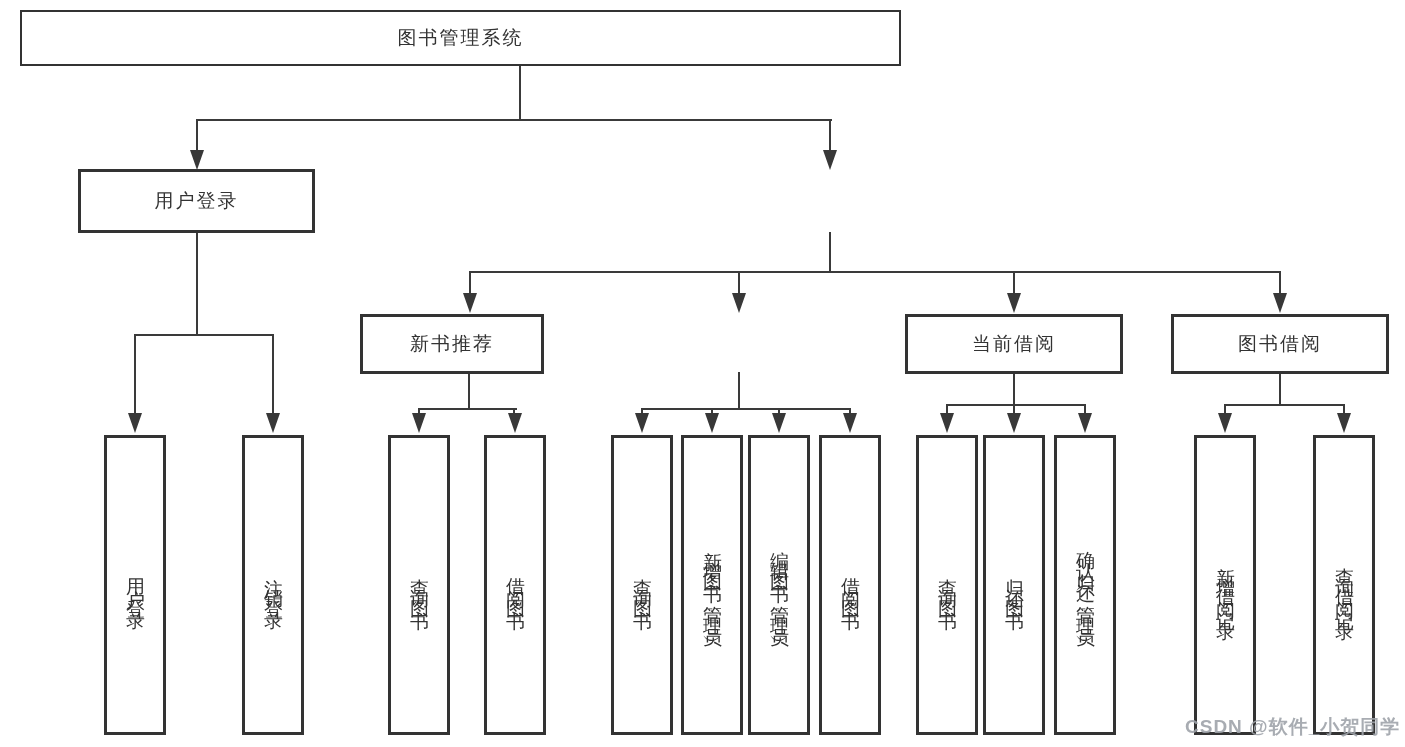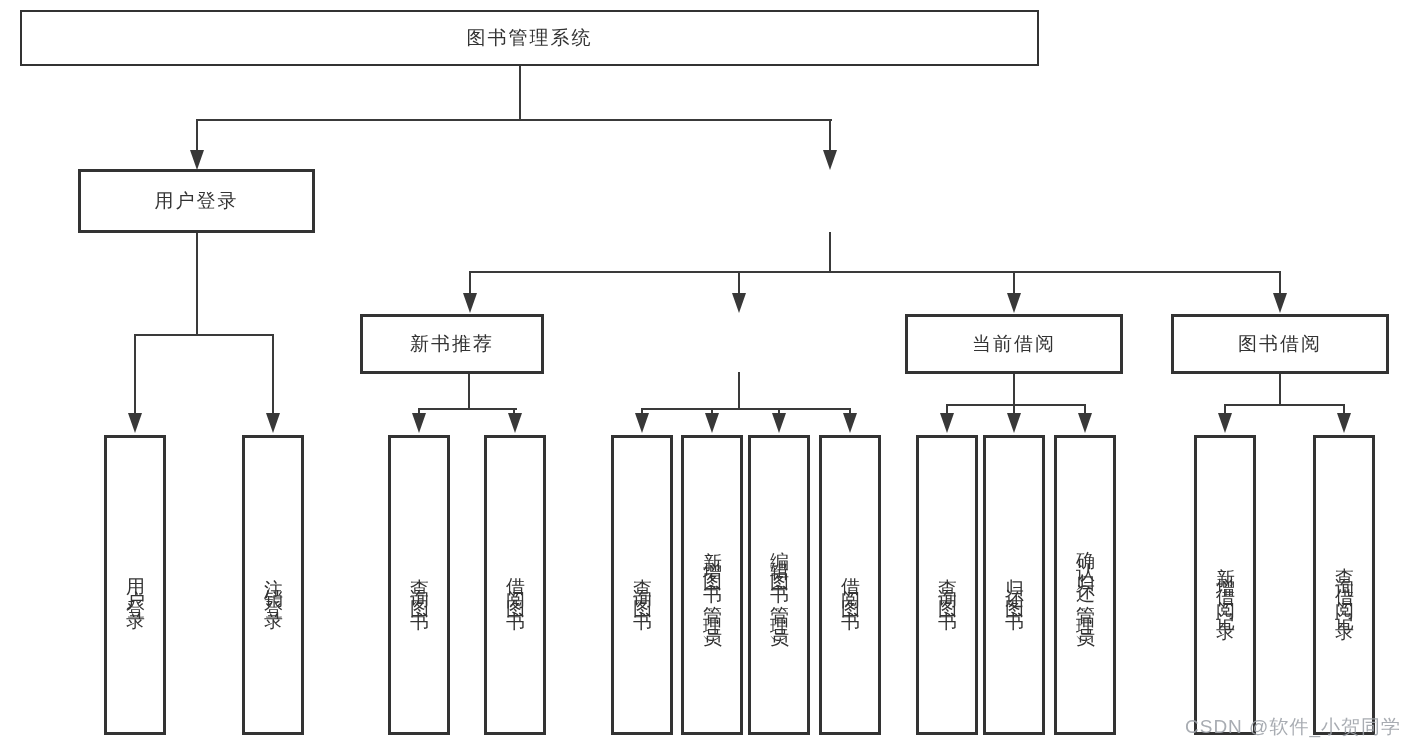--- a/index.html
+++ b/index.html
@@ -22,21 +22,21 @@
   .hline, .vline { position:absolute; background:#3a3a3a; z-index:1; }
   .hline { height:2px; }
   .vline { width:2px; }
   .arrow {
     position:absolute; width:0; height:0; z-index:1;
     border-left:7px solid transparent; border-right:7px solid transparent;
     border-top:20px solid #383838;
   }
   .watermark {
     position:absolute; left:1185px; top:714px; z-index:10;
-    font-size:19px; color:rgba(158,163,170,0.9); white-space:nowrap; letter-spacing:1px;
+    font-size:19px; color:rgba(158,163,170,0.9); white-space:nowrap; letter-spacing:1px;font-weight:bold;
   }
 </style>
 </head>
 <body>
 
 <div class="canvas">
 
   <div class="vline" style="left:519px;top:66px;height:54px"></div>
   <div class="hline" style="left:196px;top:119px;width:636px"></div>
   <div class="vline" style="left:196px;top:119px;height:33px"></div>
@@ -89,21 +89,21 @@
   <div class="vline" style="left:1084px;top:404px;height:11px"></div>
   <div class="arrow" style="left:1078px;top:413px"></div>
 
   <div class="vline" style="left:1279px;top:372px;height:34px"></div>
   <div class="hline" style="left:1224px;top:404px;width:121px"></div>
   <div class="vline" style="left:1224px;top:404px;height:11px"></div>
   <div class="arrow" style="left:1218px;top:413px"></div>
   <div class="vline" style="left:1343px;top:404px;height:11px"></div>
   <div class="arrow" style="left:1337px;top:413px"></div>
 
-  <div class="box thin" style="left:20px;top:10px;width:1019px;height:56px">
+  <div class="box thin" style="left:20px;top:10px;width:881px;height:56px">
     <span>图书管理系统</span>
   </div>
 
   <div class="box" style="left:78px;top:169px;width:237px;height:64px">
     <span>用户登录</span>
   </div>
 
   <div class="box" style="left:360px;top:314px;width:184px;height:60px">
     <span>新书推荐</span>
   </div>

